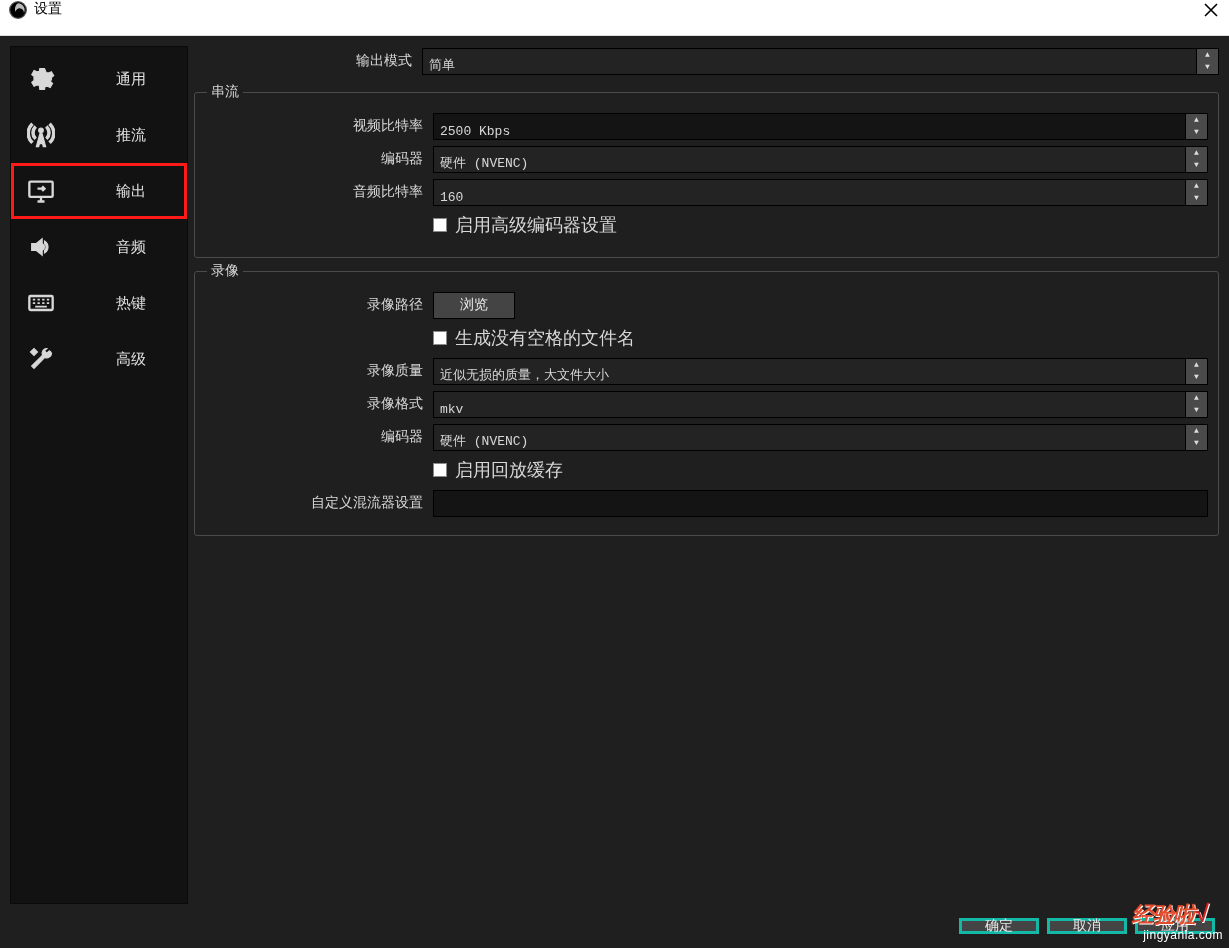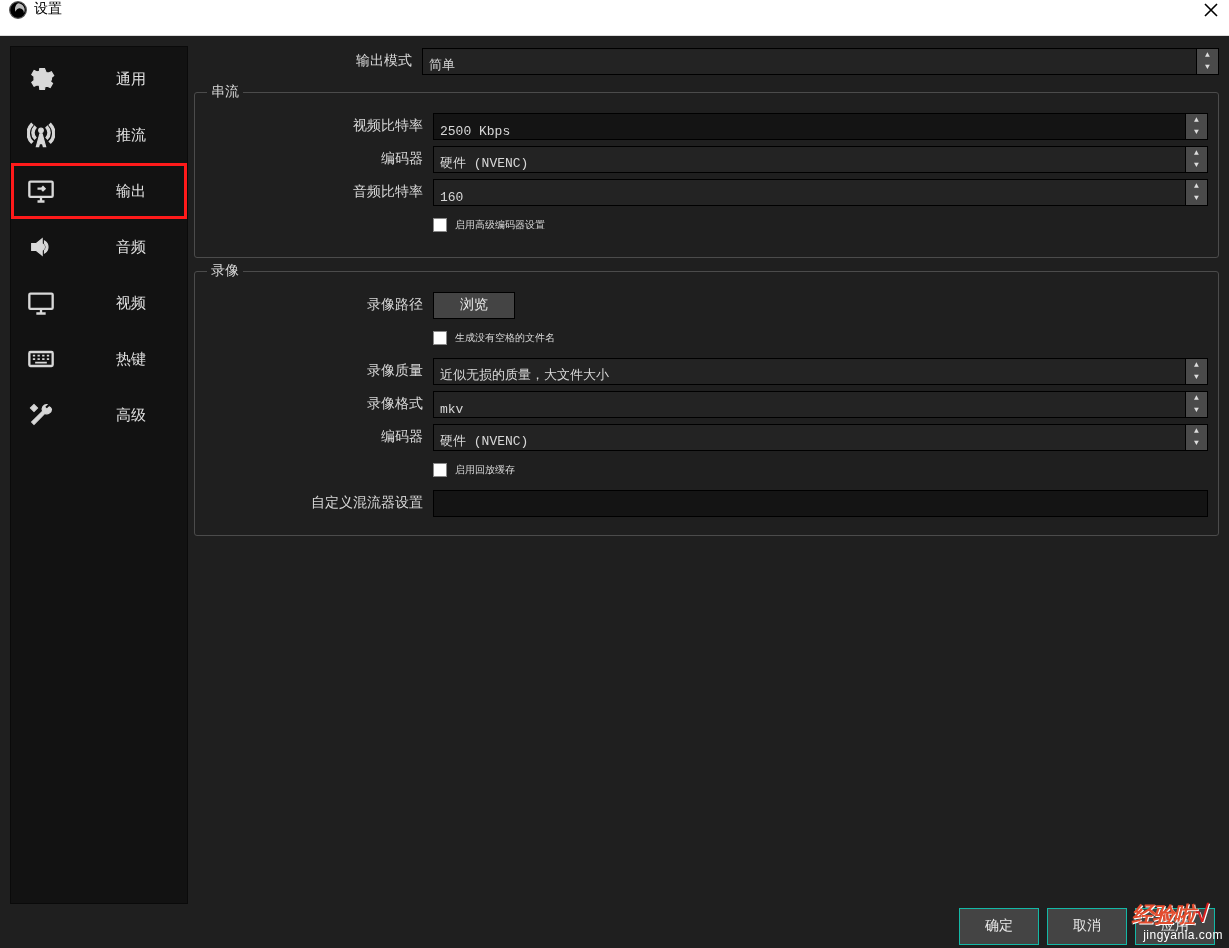--- a/index.html
+++ b/index.html
@@ -114,21 +114,21 @@
       display:flex; flex-direction:column;
     }
     .spinner-btns .sp {
       flex:1; display:flex; align-items:center; justify-content:center;
       font-size:8px; color:#ddd; line-height:1;
       cursor:pointer;
     }
     .checkbox-row {
       display:flex; align-items:center;
       color:#d8d8d8;
-      font-size:10px;
+      font-size:18px;
     }
     .checkbox-box {
       width:14px; height:14px;
       border:1px solid #888;
       background:#fff;
       margin-right:8px;
     }
     fieldset.group {
       border:1px solid #4b4b4b;
       border-radius:3px;
@@ -153,23 +153,23 @@
     .footer {
       position:absolute;
       bottom:0; left:0; right:0;
       height:44px;
       background:#1f1f1f;
       display:flex; align-items:center; justify-content:flex-end;
       padding-right:14px;
       gap:8px;
     }
     .dlg-btn {
-      min-width:80px; height:37px;
+      min-width:80px; height:16px;
       background:#444;
-      border:1px solid #14b8a6;
+      border:3px solid #14b8a6;
       color:#e8e8e8;
       font-size:14px;
       display:flex; align-items:center; justify-content:center;
       cursor:pointer;
       padding: 0 12px;
     }
     .watermark {
       position:absolute;
       right:6px; bottom:6px;
       text-align:center;
@@ -242,29 +242,20 @@
       <span class="s-icon">
         <svg viewBox="0 0 24 24">
             <path d="M4 9v6h4l5 4V5L8 9H4zm11 3a3 3 0 0 0-1.5-2.6v5.2A3 3 0 0 0 15 12zm3 0a6 6 0 0 0-3-5.2v2.2a4 4 0 0 1 0 6v2.2A6 6 0 0 0 18 12z" fill="#d8d8d8"></path>
           </svg>
       </span>
       <span class="s-label">音频</span>
     </div>
     <div class="sidebar-item">
       <span class="s-icon">
         <svg viewBox="0 0 24 24">
-            <rect x="2" y="4" width="20" height="13" rx="1" fill="none" stroke="#d8d8d8" stroke-width="2"></rect>
-            <path d="M8 21h8m-4-4v4" stroke="#d8d8d8" stroke-width="2"></path>
-          </svg>
-      </span>
-      <span class="s-label">视频</span>
-    </div>
-    <div class="sidebar-item">
-      <span class="s-icon">
-        <svg viewBox="0 0 24 24">
             <rect x="2" y="6" width="20" height="12" rx="1" fill="none" stroke="#d8d8d8" stroke-width="2"></rect>
             <path d="M5 9h2M9 9h2M13 9h2M17 9h2M5 12h2M9 12h2M13 12h2M17 12h2M7 15h10" stroke="#d8d8d8" stroke-width="1.5"></path>
           </svg>
       </span>
       <span class="s-label">热键</span>
     </div>
     <div class="sidebar-item">
       <span class="s-icon">
         <svg viewBox="0 0 24 24">
             <path d="M21 7a4 4 0 0 1-5.7 3.6L6 20l-2-2 9.4-9.3A4 4 0 0 1 17 3l-2 2 2 2 2-2a4 4 0 0 1 2 2zM3 6l3-3 3 3-3 3z" fill="#d8d8d8"></path>

